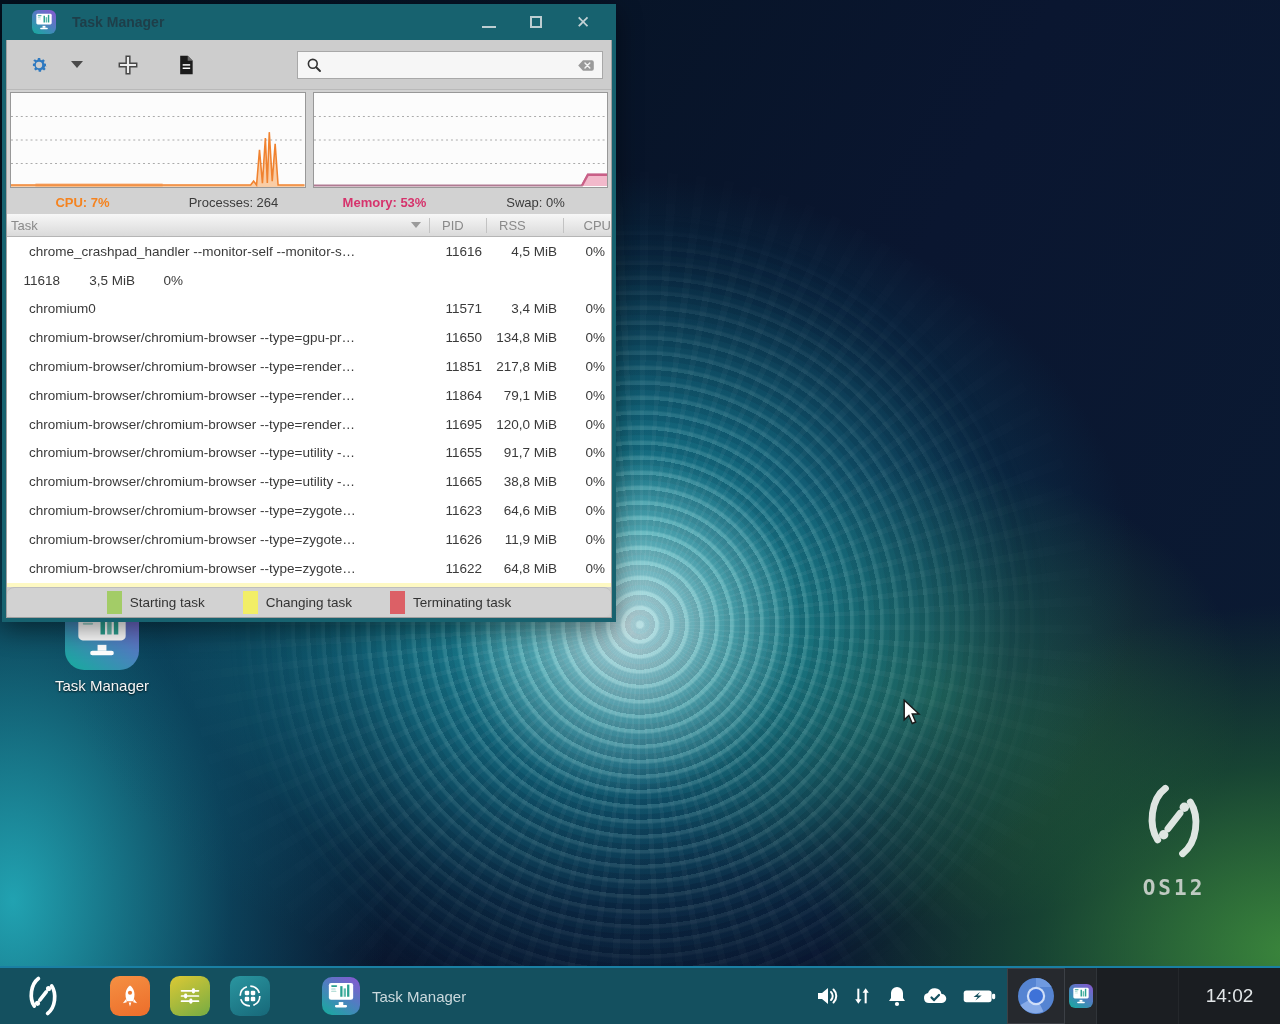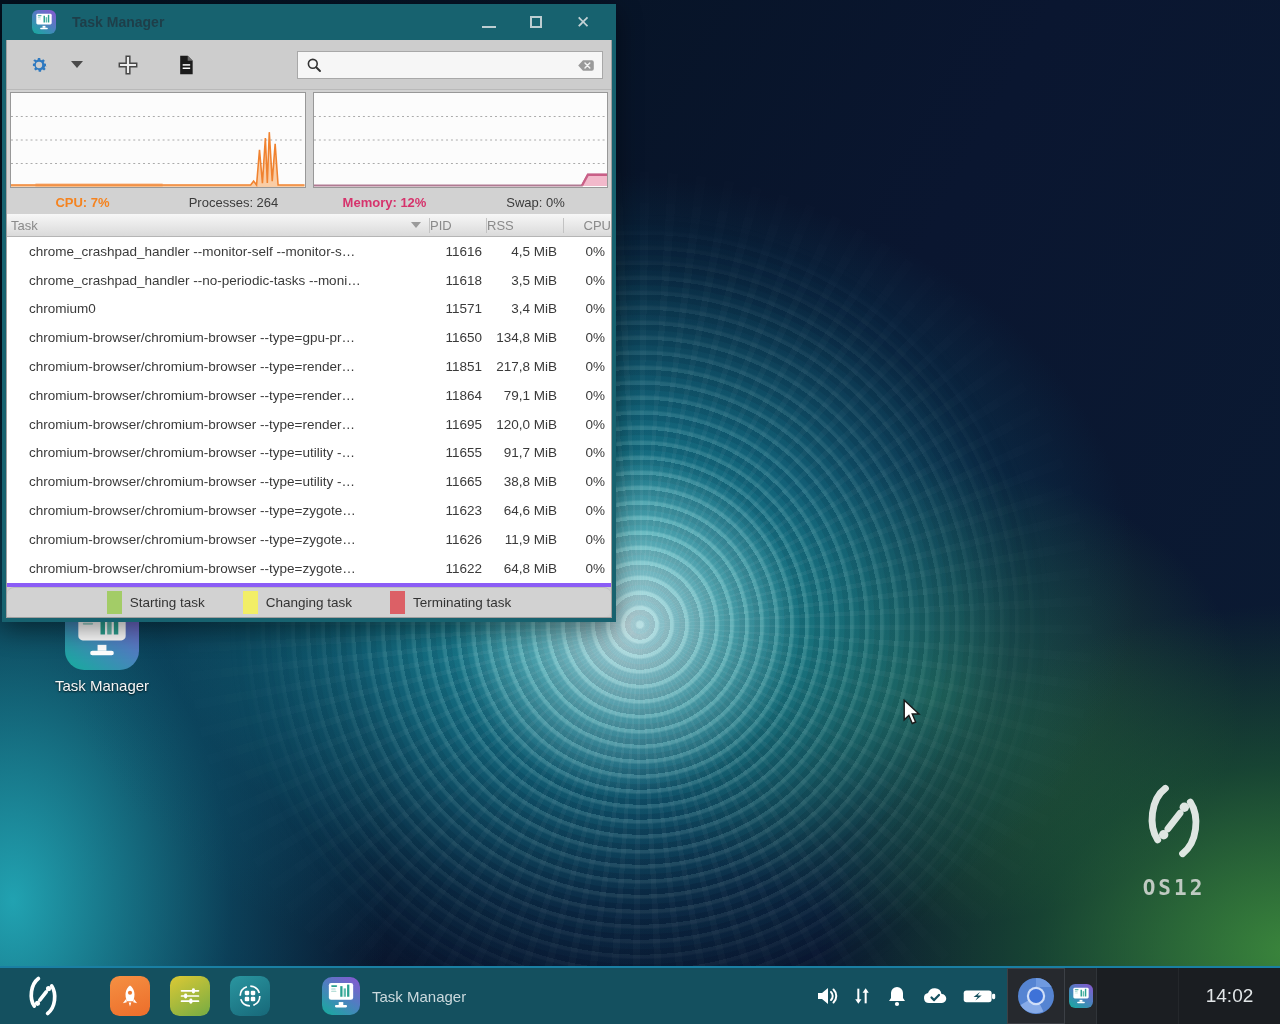--- a/index.html
+++ b/index.html
@@ -91,23 +91,23 @@
   
   .table-wrap{ flex:1; display:flex; flex-direction:column; background:#fff; overflow:hidden;}
   .thead{
     height:23px; flex:0 0 auto; display:flex; align-items:center;
     background:linear-gradient(#f7f7f7,#dadada); border-bottom:1px solid #b5b5b5;
     font-size:13px; color:#8a8a8a;
   }
   .thead .col-task{ flex:1; padding-left:4px; display:flex; align-items:center;}
   .sort-arrow{ margin-left:auto; margin-right:8px; width:0; height:0; border-left:5px solid transparent; border-right:5px solid transparent; border-top:6px solid #9a9a9a;}
   .col-pid{ width:57px; } .col-rss{ width:77px; } .col-cpu{ width:48px; }
-  .thead .col-pid,.thead .col-rss{ border-left:1px solid #c3c3c3; padding-left:0;}
+  .thead .col-pid,.thead .col-rss{ border-left:1px solid #c3c3c3; padding-left:12px;}
   .thead .col-cpu{ border-left:1px solid #c3c3c3; text-align:right; }
-  .tbody{ flex:1; overflow:hidden; background:#8b5cf6;}
+  .tbody{ flex:1; overflow:hidden; background:#fef9c3;}
   .trow{ height:28.8px; display:flex; align-items:center; font-size:13.5px; color:#3a3a3a; background:#fff;}
   .trow .c-task{ flex:1; padding-left:22px; white-space:nowrap; overflow:hidden;}
   .trow .c-pid{ width:57px; text-align:right; padding-right:4px;}
   .trow .c-rss{ width:77px; text-align:right; padding-right:6px;}
   .trow .c-cpu{ width:48px; text-align:right; padding-right:6px;}
 
   
   .legend{ height:30px; flex:0 0 auto; background:#d2d2d2; border-top:1px solid #bdbdbd; display:flex; align-items:center; justify-content:center; gap:38px; font-size:13.5px; color:#333;border-radius:7px;}
   .leg-item{ display:flex; align-items:center; gap:8px;}
   .swatch{ width:15px; height:23px; }
@@ -260,21 +260,21 @@
             <path d="M0 94.5 H274 L280 83.5 H300" fill="none" stroke="#b07a92" stroke-width="2"></path>
             <path d="M274 95 L280 84 H300 V95 Z" fill="#f2b9cb"></path>
             <path d="M274 94.5 L280 83.5 H300" fill="none" stroke="#c95f87" stroke-width="2.4"></path>
           </svg>
         </div>
       </div>
 
       <div class="stats">
         <span class="stat-cpu">CPU: 7%</span>
         <span class="stat-proc">Processes: 264</span>
-        <span class="stat-mem">Memory: 12%</span>
+        <span class="stat-mem">Memory: 53%</span>
         <span class="stat-swap">Swap: 0%</span>
       </div>
 
       <div class="table-wrap">
         <div class="thead">
           <div class="col-task">
             <span>Task</span>
             <div class="sort-arrow"></div>
           </div>
           <div class="col-pid">PID</div>
@@ -282,21 +282,20 @@
           <div class="col-cpu">CPU</div>
         </div>
         <div class="tbody">
           <div class="trow">
               <span class="c-task">chrome_crashpad_handler --monitor-self --monitor-s…</span>
               <span class="c-pid">11616</span>
               <span class="c-rss">4,5 MiB</span>
               <span class="c-cpu">0%</span>
             </div>
           <div class="trow">
-              <span class="c-task">chrome_crashpad_handler --no-periodic-tasks --moni…</span>
               <span class="c-pid">11618</span>
               <span class="c-rss">3,5 MiB</span>
               <span class="c-cpu">0%</span>
             </div>
           <div class="trow">
               <span class="c-task">chromium0</span>
               <span class="c-pid">11571</span>
               <span class="c-rss">3,4 MiB</span>
               <span class="c-cpu">0%</span>
             </div>

